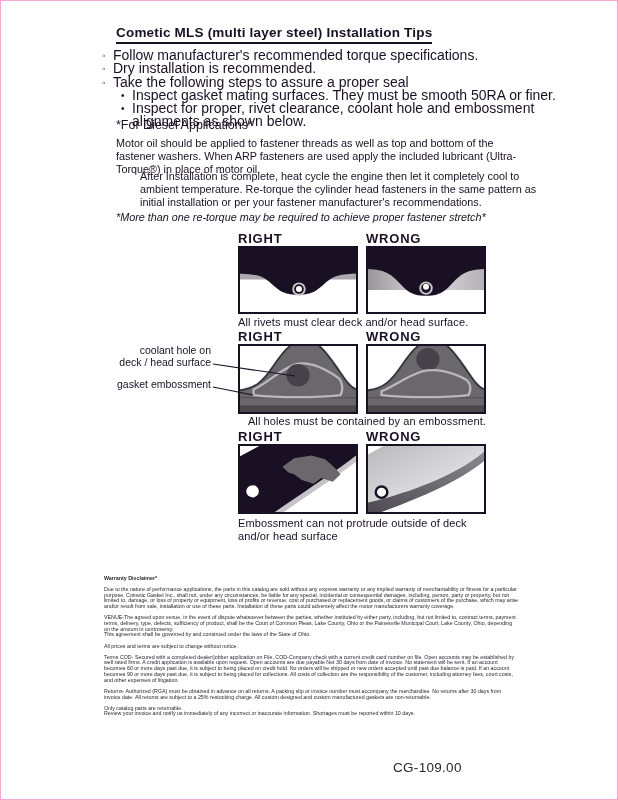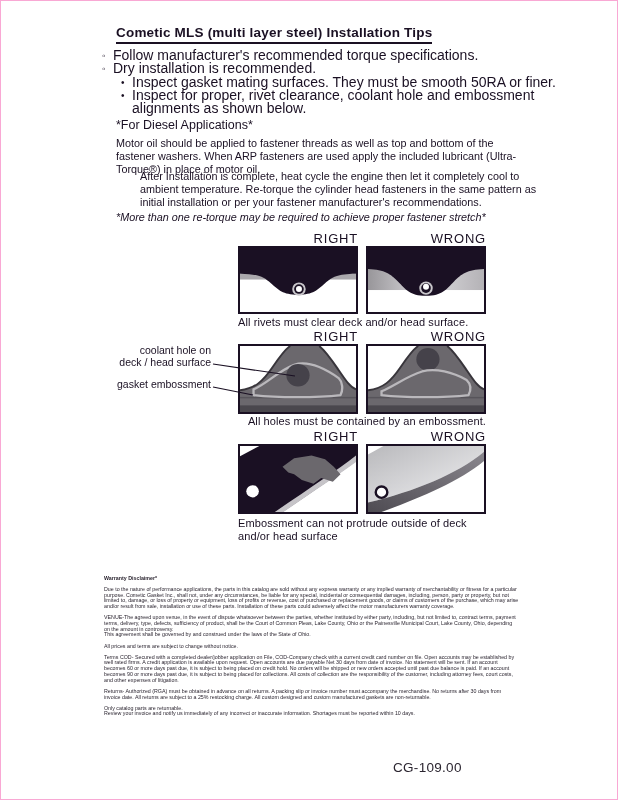--- a/index.html
+++ b/index.html
@@ -21,22 +21,22 @@
   ul.tips li.b1::before{content:"◦";position:absolute;left:0;top:0;font-size:10px;}
   ul.tips li.b2{margin-left:19px;}
   ul.tips li.b2::before{content:"•";position:absolute;left:0;top:0;font-size:10px;}
   
   h2.diesel{position:absolute;left:115px;top:117px;margin:0;font-size:12.5px;font-weight:normal;}
   .para{position:absolute;left:115px;width:412px;margin:0;font-size:10.8px;line-height:13.2px;}
   .para.p1{top:136px;}
   .para.p2{top:169px;margin-left:24px;}
   .para.p3{top:210px;font-style:italic;}
   
-  .rw-label{position:absolute;width:120px;text-align:right;font-size:13px;
-    font-weight:400;letter-spacing:.8px;}
+  .rw-label{position:absolute;width:120px;text-align:left;font-size:13px;
+    font-weight:700;letter-spacing:.8px;}
   .panel{position:absolute;width:120px;box-sizing:border-box;background:#fff;
     border:2px solid #1a1023;display:block;}
   .cap{position:absolute;font-size:11px;font-weight:500;letter-spacing:.1px;}
   .callout{position:absolute;width:122px;text-align:right;font-size:10.5px;line-height:11.5px;}
   .overlay{position:absolute;pointer-events:none;}
   
   .legal{position:absolute;left:103px;top:574px;width:416px;height:180px;}
   .legal-inner{width:830px;transform:scale(.5);transform-origin:top left;
     font-size:10.6px;line-height:11.4px;color:#2b2530;}
   .legal-inner p{margin:0 0 11px 0;}
@@ -50,20 +50,21 @@
 
 <div class="page">
 
   <div class="title-wrap">
     <h1>Cometic MLS (multi layer steel) Installation Tips</h1>
   </div>
 
   <ul class="tips">
     <li class="b1">Follow manufacturer's recommended torque specifications.</li>
     <li class="b1">Dry installation is recommended.</li>
+    <li class="b1">Take the following steps to assure a proper seal</li>
     <li class="b2">Inspect gasket mating surfaces.  They must be smooth 50RA or finer.</li>
     <li class="b2">Inspect for proper, rivet clearance, coolant hole and embossment alignments as shown below.</li>
   </ul>
 
   <h2 class="diesel">*For Diesel Applications*</h2>
   <p class="para p1">Motor oil should be applied to fastener threads as well as top and bottom of the fastener washers. When ARP fasteners are used apply the included lubricant (Ultra-Torque®) in place of motor oil.</p>
   <p class="para p2">After Installation is complete, heat cycle the engine then let it completely cool to ambient temperature. Re-torque the cylinder head fasteners in the same pattern as initial installation or per your fastener manufacturer's recommendations.</p>
   <p class="para p3">*More than one re-torque may be required to achieve proper fastener stretch*</p>
 
   <div class="rw-label" style="left:237px;top:230px;">RIGHT</div>

